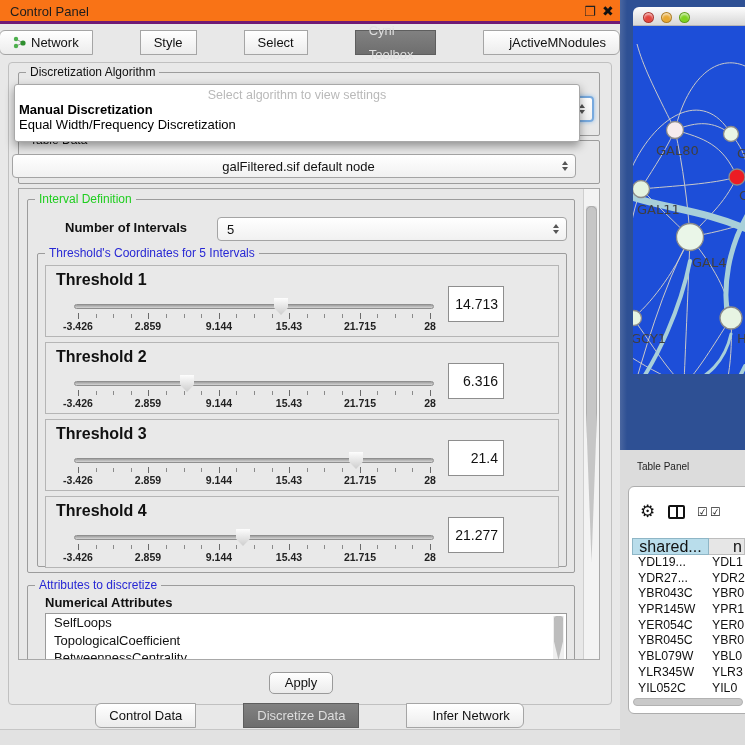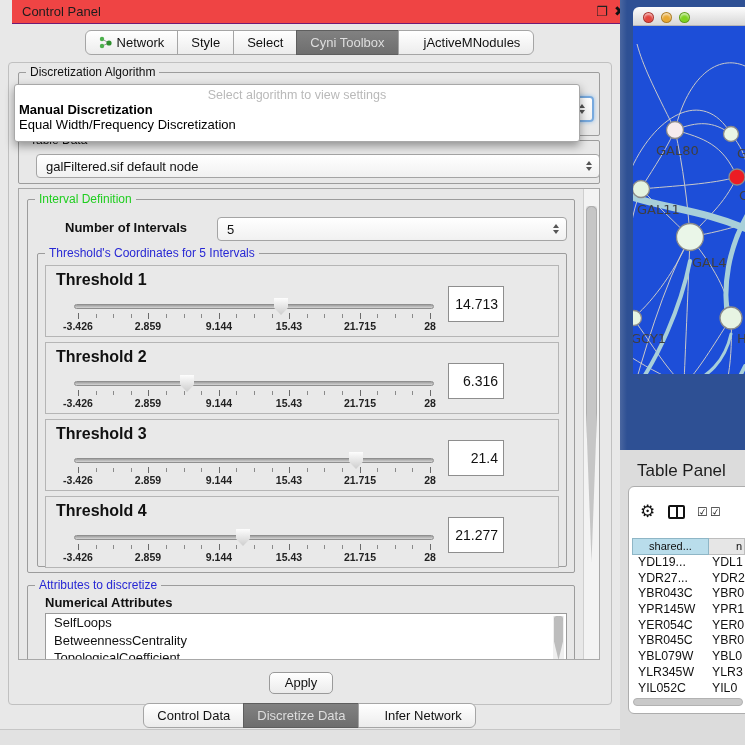--- a/index.html
+++ b/index.html
@@ -1,26 +1,26 @@
 <!DOCTYPE html>
 <html><head>
 <meta charset="utf-8">
 <style>
   html,body{margin:0;padding:0;background:#cfcfcf;}
   *{box-sizing:border-box;font-family:"Liberation Sans","DejaVu Sans",sans-serif;}
   #root{position:relative;width:745px;height:745px;overflow:hidden;background:#e5e5e5;}
 
   
   #left-bg{position:absolute;left:0;top:0;width:620px;height:745px;background:#e8e8e8;}
-  #titlebar{position:absolute;left:12px;top:0;width:620px;height:24px;background:#ef4444;border-bottom:1px solid #701a75;}
+  #titlebar{position:absolute;left:0;top:0;width:620px;height:24px;background:#f97316;border-bottom:3px solid #701a75;}
   #titlebar .t{position:absolute;left:10px;top:4px;font-size:13px;color:#1d1d1d;}
   #float-ic{position:absolute;left:584px;top:4px;font-size:13px;color:#222;}
   #close-ic{position:absolute;left:602px;top:3px;font-size:14px;font-weight:bold;color:#111;}
 
-  .tabrow{position:absolute;left:0;width:620px;display:flex;justify-content:center;}
+  .tabrow{position:absolute;left:0;width:620px;display:flex;justify-content:center;gap:48px;}
   #toptabs{top:30px;}
   #bottomtabs{top:703px;}
   .tab{height:25px;line-height:24px;padding:0 13px;font-size:13px;color:#111;
        background:linear-gradient(#ffffff,#ececec);border:1px solid #a5a5a5;margin-left:-1px;
        display:flex;align-items:center;gap:5px;}
   .tab:first-child{border-radius:6px 0 0 6px;}
   .tab:last-child{border-radius:0 6px 6px 0;padding-left:25px;}
   .tab.sel{background:linear-gradient(#818181,#6e6e6e);color:#dedede;border-color:#5e5e5e;}
 
   #contentpanel{position:absolute;left:8px;top:62px;width:604px;height:643px;background:#e8e8e8;
@@ -79,28 +79,28 @@
   #netframe{position:absolute;left:620px;top:0;width:125px;height:450px;
     background:linear-gradient(90deg,#4a66a0 0,#2e5094 7px,#2e5094 100%);}
   #nettitle{position:absolute;left:633px;top:7px;width:112px;height:19px;
     background:linear-gradient(#fdfdfd,#d7d7d7);border-radius:6px 0 0 0;border-bottom:1px solid #b5b5b5;}
   .light{position:absolute;top:4.5px;width:11px;height:11px;border-radius:50%;border:1px solid rgba(0,0,0,.25);
     box-shadow:inset 0 2px 2px rgba(255,255,255,.6);}
   #canvas{position:absolute;left:633px;top:26px;width:112px;height:348px;background:#1d4ed8;overflow:hidden;}
   #canvas svg text{font-size:13px;fill:#3f3f3f;font-family:"DejaVu Sans",sans-serif;}
 
   #rightlower{position:absolute;left:620px;top:450px;width:125px;height:295px;background:#dcdcdc;}
-  #tp-title{position:absolute;left:637px;top:461px;font-size:17px;color:#1d1d1d;}
+  #tp-title{position:absolute;left:637px;top:461px;font-size:10px;color:#1d1d1d;}
   #tablecard{position:absolute;left:628px;top:486px;width:125px;height:228px;background:#fff;
     border:1px solid #adadad;border-radius:6px;}
   #gear{position:absolute;left:640px;top:501px;font-size:17px;color:#111;}
   #spliticon{position:absolute;left:668px;top:505px;width:17px;height:14px;border:2px solid #111;border-radius:2px;}
   #spliticon::after{content:"";position:absolute;left:5.5px;top:0;width:2px;height:10px;background:#111;}
   .cbx{position:absolute;top:505px;font-size:12px;color:#222;}
-  #thead{position:absolute;left:632px;top:538px;width:113px;height:17px;display:flex;font-size:11px;color:#111;}
+  #thead{position:absolute;left:632px;top:538px;width:113px;height:17px;display:flex;font-size:16px;color:#111;}
   #thead .c1{width:77px;background:#b9ddeb;border:1px solid #8fb6c6;text-align:center;line-height:15px;}
   #thead .c2{flex:1;background:#e6e6e6;border:1px solid #bdbdbd;border-left:none;text-align:right;padding-right:2px;line-height:15px;}
   #tbody{position:absolute;left:632px;top:555px;width:113px;height:141px;overflow:hidden;}
   #tbody .row{display:flex;height:15.7px;font-size:12.3px;color:#111;}
   #tbody .row .c1{width:77px;padding-left:6px;}
   #tbody .row .c2{flex:1;padding-left:3px;}
   #hsb{position:absolute;left:633px;top:698px;width:110px;height:8px;background:#c9c9c9;border:1px solid #b2b2b2;border-radius:4px;}
 
   #bottomstrip{position:absolute;left:0;top:729px;width:620px;height:16px;background:#e2e2e2;border-top:1px solid #c6c6c6;}
 </style>
@@ -156,21 +156,21 @@
 
   <div id="popup">
     <div class="hint">Select algorithm to view settings</div>
     <div class="opt b">Manual Discretization</div>
     <div class="opt n">Equal Width/Frequency Discretization</div>
   </div>
 
   <div class="group" style="left:18px;top:140px;width:582px;height:44px;">
     <span class="gtitle">Table Data</span>
   </div>
-  <div class="combo" style="left:36px;top:154px;width:564px;height:24px;">
+  <div class="combo" style="left:12px;top:154px;width:564px;height:24px;justify-content:center;">
     <span>galFiltered.sif default node</span>
     <div class="stepper">
         <i class="up"></i>
         <i class="down"></i>
       </div>
   </div>
 
   <div id="scrollpanel">
 
     <div class="group" style="left:8px;top:10px;width:548px;height:374px;">
@@ -256,22 +256,22 @@
       </div>
       <div class="vbox">21.277</div>
     </div>
 
     <div class="group" style="left:8px;top:396px;width:548px;height:110px;">
       <span class="gtitle blue">Attributes to discretize</span>
     </div>
     <div style="position:absolute;left:26px;top:406px;font-size:13px;font-weight:bold;color:#111;">Numerical Attributes</div>
     <div id="attr-list" style="left:26px;top:424px;width:522px;height:52px;position:absolute;background:#fff;border:1px solid #9a9a9a;">
       <div class="item">SelfLoops</div>
+      <div class="item">TopologicalCoefficient</div>
       <div class="item">BetweennessCentrality</div>
-      <div class="item">TopologicalCoefficient</div>
       <div id="attr-sb">
           <div class="thumb"></div>
         </div>
     </div>
   </div>
 
   <div id="vsb">
       <div class="thumb"></div>
     </div>
 

